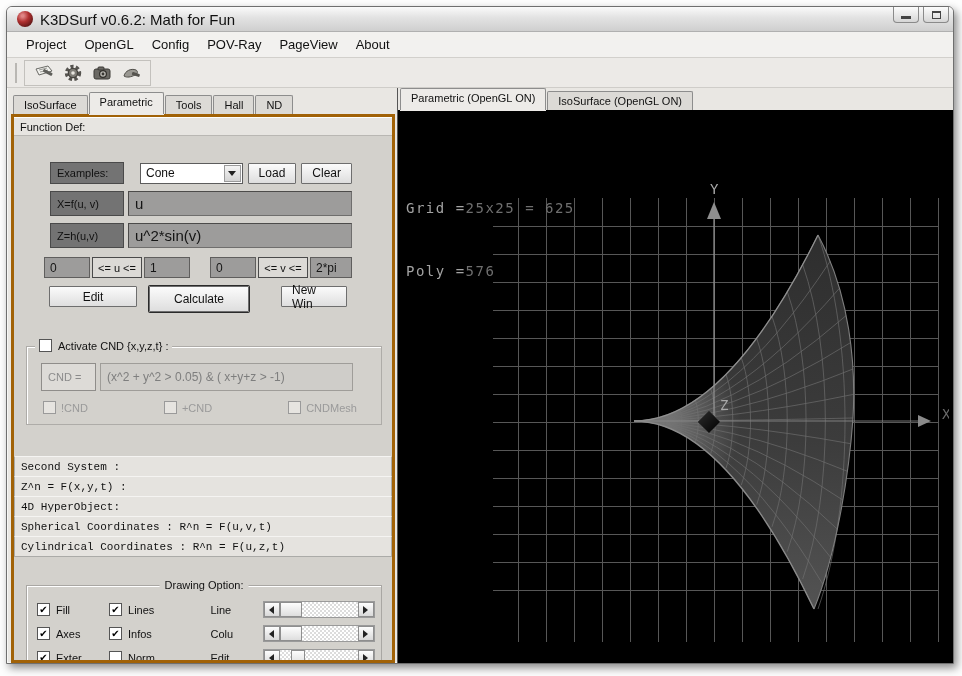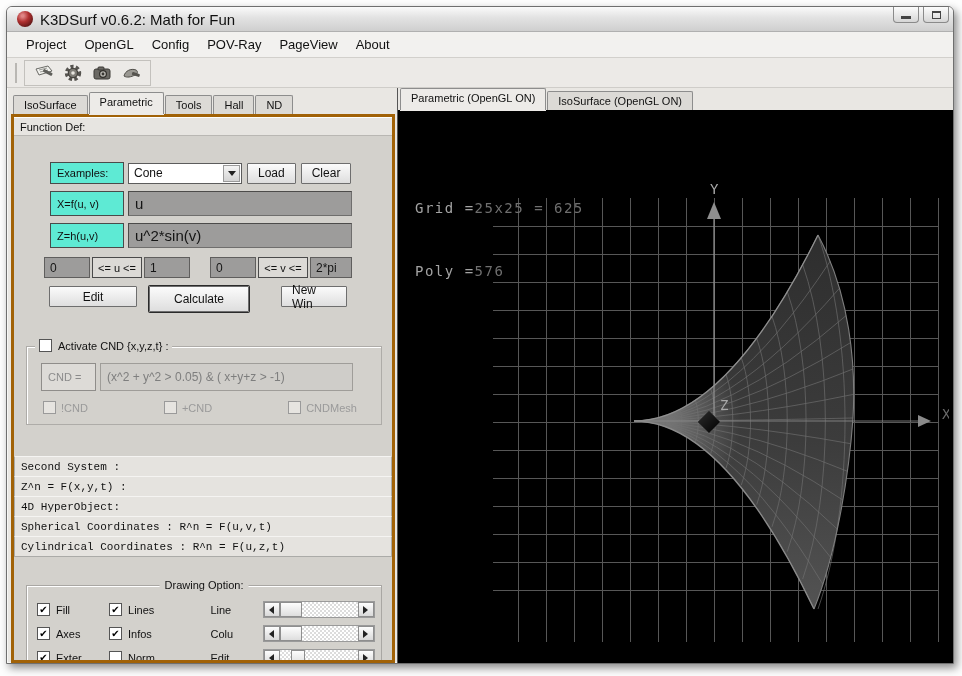--- a/index.html
+++ b/index.html
@@ -53,27 +53,27 @@
                 box-shadow:0 1px 0 #edebe8; }
 
   .panel-body { flex:1; border:3px solid #a16207; background:#d3d1cc; min-height:0;
                 display:flex; flex-direction:column; overflow:hidden; position:relative; z-index:1;gap:20px; }
   .sec-header { height:19px; background:#e7e5e1; border-bottom:1px solid #b9b7b3;
                 border-top:1px solid #fff; font-size:11px; color:#111;
                 display:flex; align-items:center; padding-left:6px; flex:0 0 auto; }
   .func-area { padding:6px 40px 6px 36px; }
 
   .row { display:flex; align-items:center; margin-bottom:7px; }
-  .label-box { width:74px; height:22px; border:1px solid #4a4a4a; background:#5eead4;
+  .label-box { width:74px; height:22px; border:1px solid #4a4a4a; background:#737373;
                font-size:11px; color:#111; display:flex; align-items:center;
                justify-content:flex-start; padding-left:6px; flex:0 0 auto;text-align:center; }
   .label-box.tall { height:25px; }
   .combo { width:114px; height:21px; background:#fff; border:1px solid #5c5c5c;
            display:flex; align-items:center; font-size:12px; color:#111;
-           margin-left:4px; position:relative; padding-left:5px; }
+           margin-left:16px; position:relative; padding-left:5px; }
   .combo-arrow-btn { position:absolute; right:1px; top:1px; bottom:1px; width:17px;
                      background:linear-gradient(#f4f4f4,#d4d4d4); border:1px solid #9a9a9a;
                      display:flex; align-items:center; justify-content:center; }
   .tri-down { width:0; height:0; border-left:4px solid transparent;
               border-right:4px solid transparent; border-top:5px solid #222; }
   .btn { height:21px; border:1px solid #6e6e6e; background:linear-gradient(#fbfbfb,#dedede);
          font-size:12px; color:#111; display:flex; align-items:center; justify-content:center;
          padding:0 10px; margin-left:5px; border-radius:1px; }
   .field { height:25px; background:#9d9c9b; border:1px solid #6f6e6d;
            border-top-color:#4c4b4a; border-left-color:#4c4b4a; flex:1;
@@ -150,21 +150,21 @@
   
   .gl-tabrow { display:flex; align-items:flex-end; height:22px; flex:0 0 auto;
                background:#e9e7e3; padding-left:2px; }
   .gl-view { flex:1; background:#000; position:relative; overflow:hidden; }
   .gl-grid-v { position:absolute; left:120px; top:88px; width:421px; height:444px;
                background-image:repeating-linear-gradient(to right, #575757 0 1px, transparent 1px 28px); }
   .gl-grid-h { position:absolute; left:95px; top:116px; width:445px; height:390px;
                background-image:repeating-linear-gradient(to bottom, #575757 0 1px, transparent 1px 28px); }
   .gl-stage { position:absolute; left:0; top:0; width:551px; height:550px; }
   .gl-info { position:absolute; left:8px; top:46px; font-family:"DejaVu Sans Mono", monospace;
-             font-size:14px; letter-spacing:1.5px; line-height:21px; white-space:pre;margin-left:9px; }
+             font-size:14px; letter-spacing:1.5px; line-height:21px; white-space:pre; }
   .gl-info .lab { color:#a3a3a3; } .gl-info .val { color:#6f6f6f; }
 </style>
 </head>
 <body>
 
 <div class="desktop">
   <div class="window">
 
     <div class="titlebar">
       <div class="app-icon"></div>

